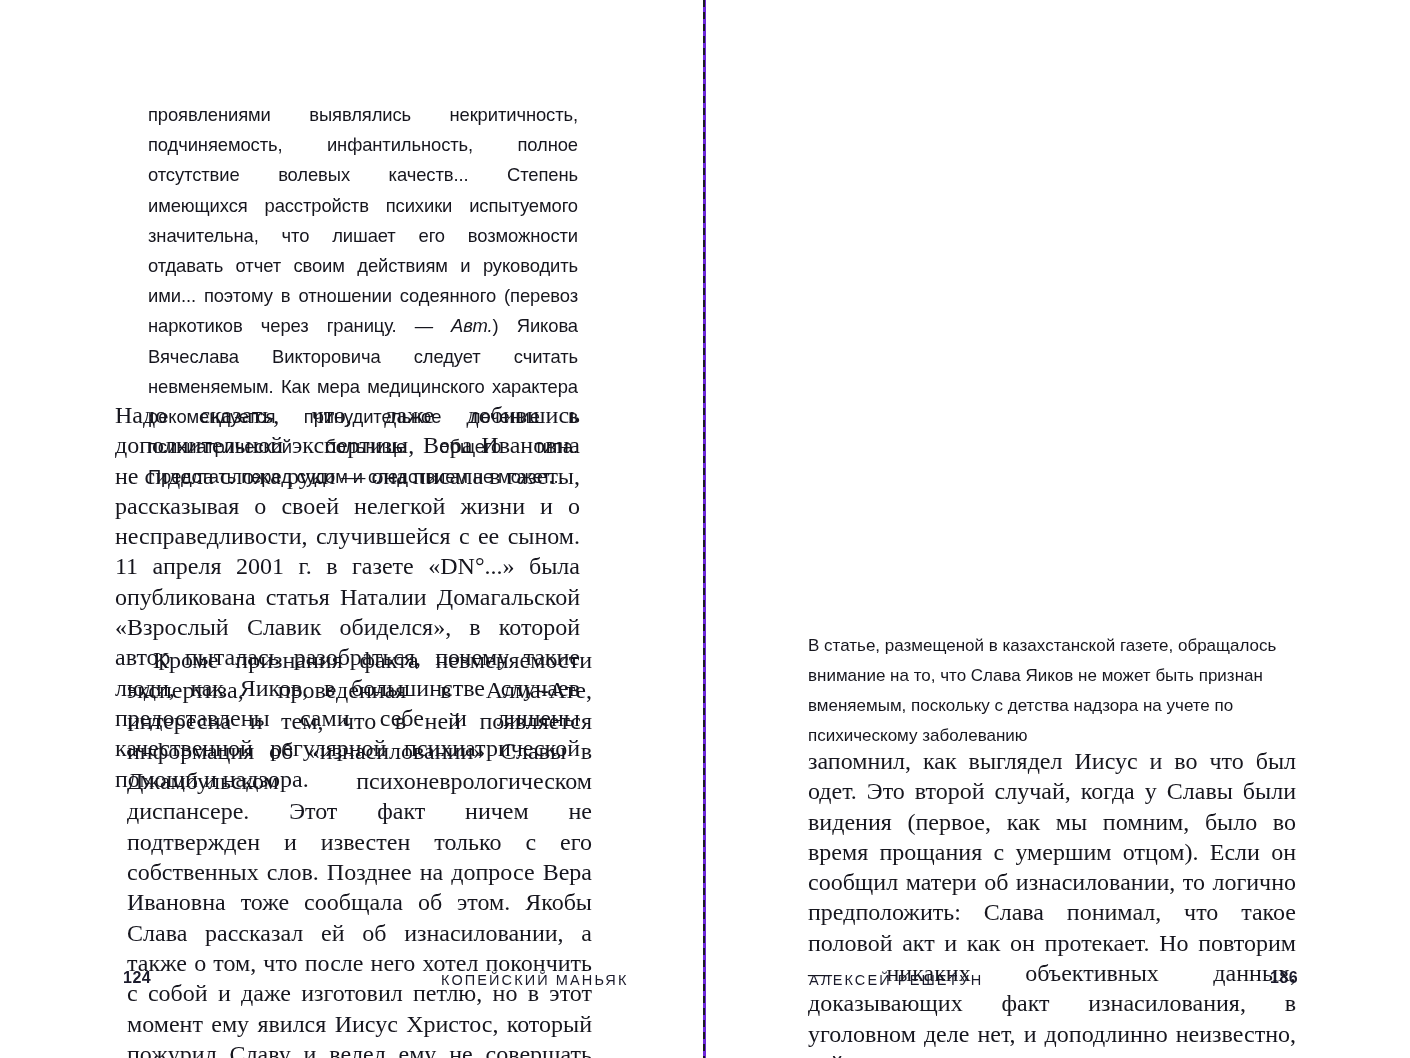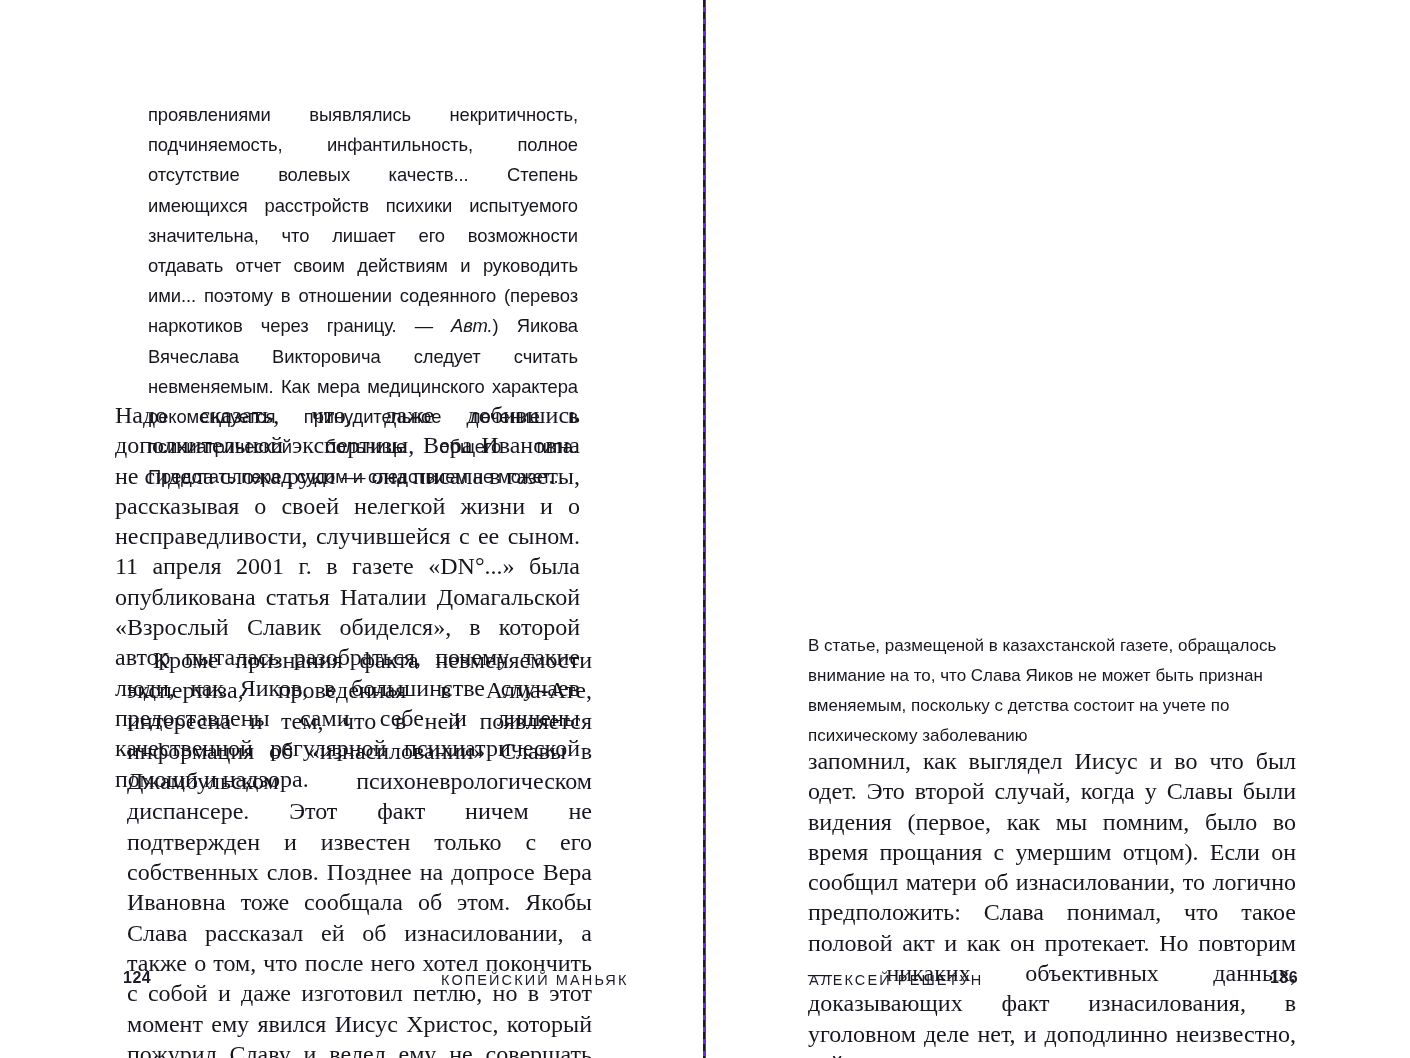--- a/index.html
+++ b/index.html
@@ -123,21 +123,21 @@
     <div class="folio" style="left:115px; top:969px;">124</div>
 
     <div class="runhead" style="left:441px; top:972px;">КОПЕЙСКИЙ МАНЬЯК</div>
   </div>
 
   <div id="fold"></div>
 
   <div class="page" id="page-right">
 
     <div class="caption-block" style="left:102px; top:631px; width:488px;">
-      <p>В статье, размещеной в казахстанской газете, обращалось внимание на то, что Слава Яиков не может быть признан вменяемым, поскольку с детства состоит на учете по психическому заболеванию</p>
+      <p>В статье, размещеной в казахстанской газете, обращалось внимание на то, что Слава Яиков не может быть признан вменяемым, поскольку с детства надзора на учете по психическому заболеванию</p>
     </div>
 
     <div class="body-block" style="left:102px; top:746px; width:488px;">
       <p>запомнил, как выглядел Иисус и во что был одет. Это второй случай, когда у Славы были видения (первое, как мы помним, было во время прощания с умершим отцом). Если он сообщил матери об изнасиловании, то логично предположить: Слава понимал, что такое половой акт и как он протекает. Но повторим — никаких объективных данных, доказывающих факт изнасилования, в уголовном деле нет, и доподлинно неизвестно, действительно ли оно имело место.</p>
     </div>
 
     <div class="runhead" style="left:103px; top:972px;">АЛЕКСЕЙ РЕШЕТУН</div>
 
     <div class="folio" style="left:556px; top:969px;">186</div>
   </div>

